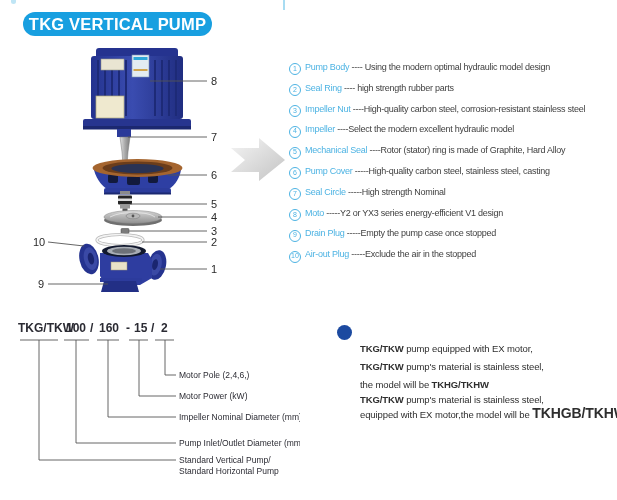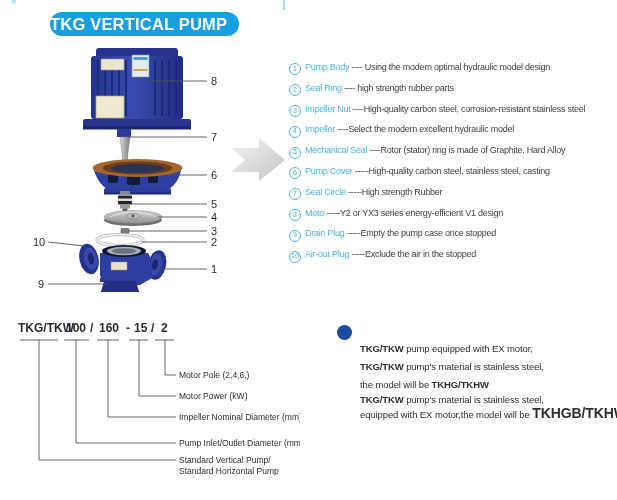--- a/index.html
+++ b/index.html
@@ -1,21 +1,21 @@
 <!DOCTYPE html>
 <html><head>
 <meta charset="utf-8">
 <style>
   html,body{margin:0;padding:0;background:#ffffff;}
   #page{position:relative;width:617px;height:500px;background:#ffffff;overflow:hidden;
         font-family:"Liberation Sans","DejaVu Sans",sans-serif;}
 
   
   .banner{position:absolute;left:23px;top:12px;width:189px;height:24px;background:#189fe0;
-          border-radius:14px;display:flex;align-items:center;margin-left:27px;}
+          border-radius:14px;display:flex;align-items:center;justify-content:center;}
   .banner span{color:#ffffff;font-weight:bold;font-size:16.5px;letter-spacing:.2px;}
 
   .edge-mark-r{position:absolute;left:283px;top:0;width:2px;height:10px;background:#a8dcf2;}
   .edge-mark-l{position:absolute;left:11px;top:0;width:5px;height:4px;background:#bfe5f5;border-radius:0 0 3px 3px;}
 
   
   .diagram{position:absolute;left:0;top:40px;width:290px;height:270px;}
 
   
   .parts{position:absolute;left:289px;top:57px;width:328px;}
@@ -191,21 +191,21 @@
     <polygon points="231,108 259,108 259,98 285,120 259,141 259,132 231,132 245,120" fill="url(#arrowGrad)"></polygon>
   </svg>
 
   <div class="parts">
     <div class="part-item"><span class="pnum">1</span><span class="pname">Pump Body</span><span class="pdesc"> ---- Using the modern optimal hydraulic model design</span></div>
     <div class="part-item"><span class="pnum">2</span><span class="pname">Seal Ring</span><span class="pdesc"> ---- high strength rubber parts</span></div>
     <div class="part-item"><span class="pnum">3</span><span class="pname">Impeller Nut</span><span class="pdesc"> ----High-quality carbon steel, corrosion-resistant stainless steel</span></div>
     <div class="part-item"><span class="pnum">4</span><span class="pname">Impeller</span><span class="pdesc"> ----Select the modern excellent hydraulic model</span></div>
     <div class="part-item"><span class="pnum">5</span><span class="pname">Mechanical Seal</span><span class="pdesc"> ----Rotor (stator) ring is made of Graphite, Hard Alloy</span></div>
     <div class="part-item"><span class="pnum">6</span><span class="pname">Pump Cover</span><span class="pdesc"> -----High-quality carbon steel, stainless steel, casting</span></div>
-    <div class="part-item"><span class="pnum">7</span><span class="pname">Seal Circle</span><span class="pdesc"> -----High strength Rubber</span></div>
+    <div class="part-item"><span class="pnum">7</span><span class="pname">Seal Circle</span><span class="pdesc"> -----High strength Nominal</span></div>
     <div class="part-item"><span class="pnum">8</span><span class="pname">Moto</span><span class="pdesc"> -----Y2 or YX3 series energy-efficient V1 design</span></div>
     <div class="part-item"><span class="pnum">9</span><span class="pname">Drain Plug</span><span class="pdesc"> -----Empty the pump case once stopped</span></div>
     <div class="part-item"><span class="pnum">10</span><span class="pname">Air-out Plug</span><span class="pdesc"> -----Exclude the air in the stopped</span></div>
   </div>
 
   <svg class="model" viewBox="0 0 300 172">
     <g class="mcode">
       <text x="18" y="17">TKG/TKW</text>
       <text x="66" y="17">100</text>
       <text x="90" y="17">/</text>

